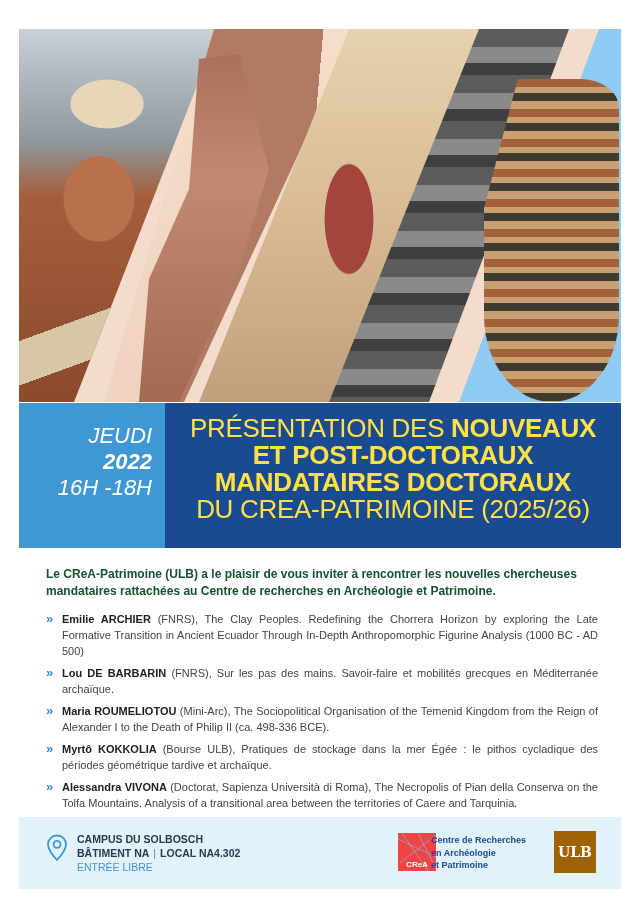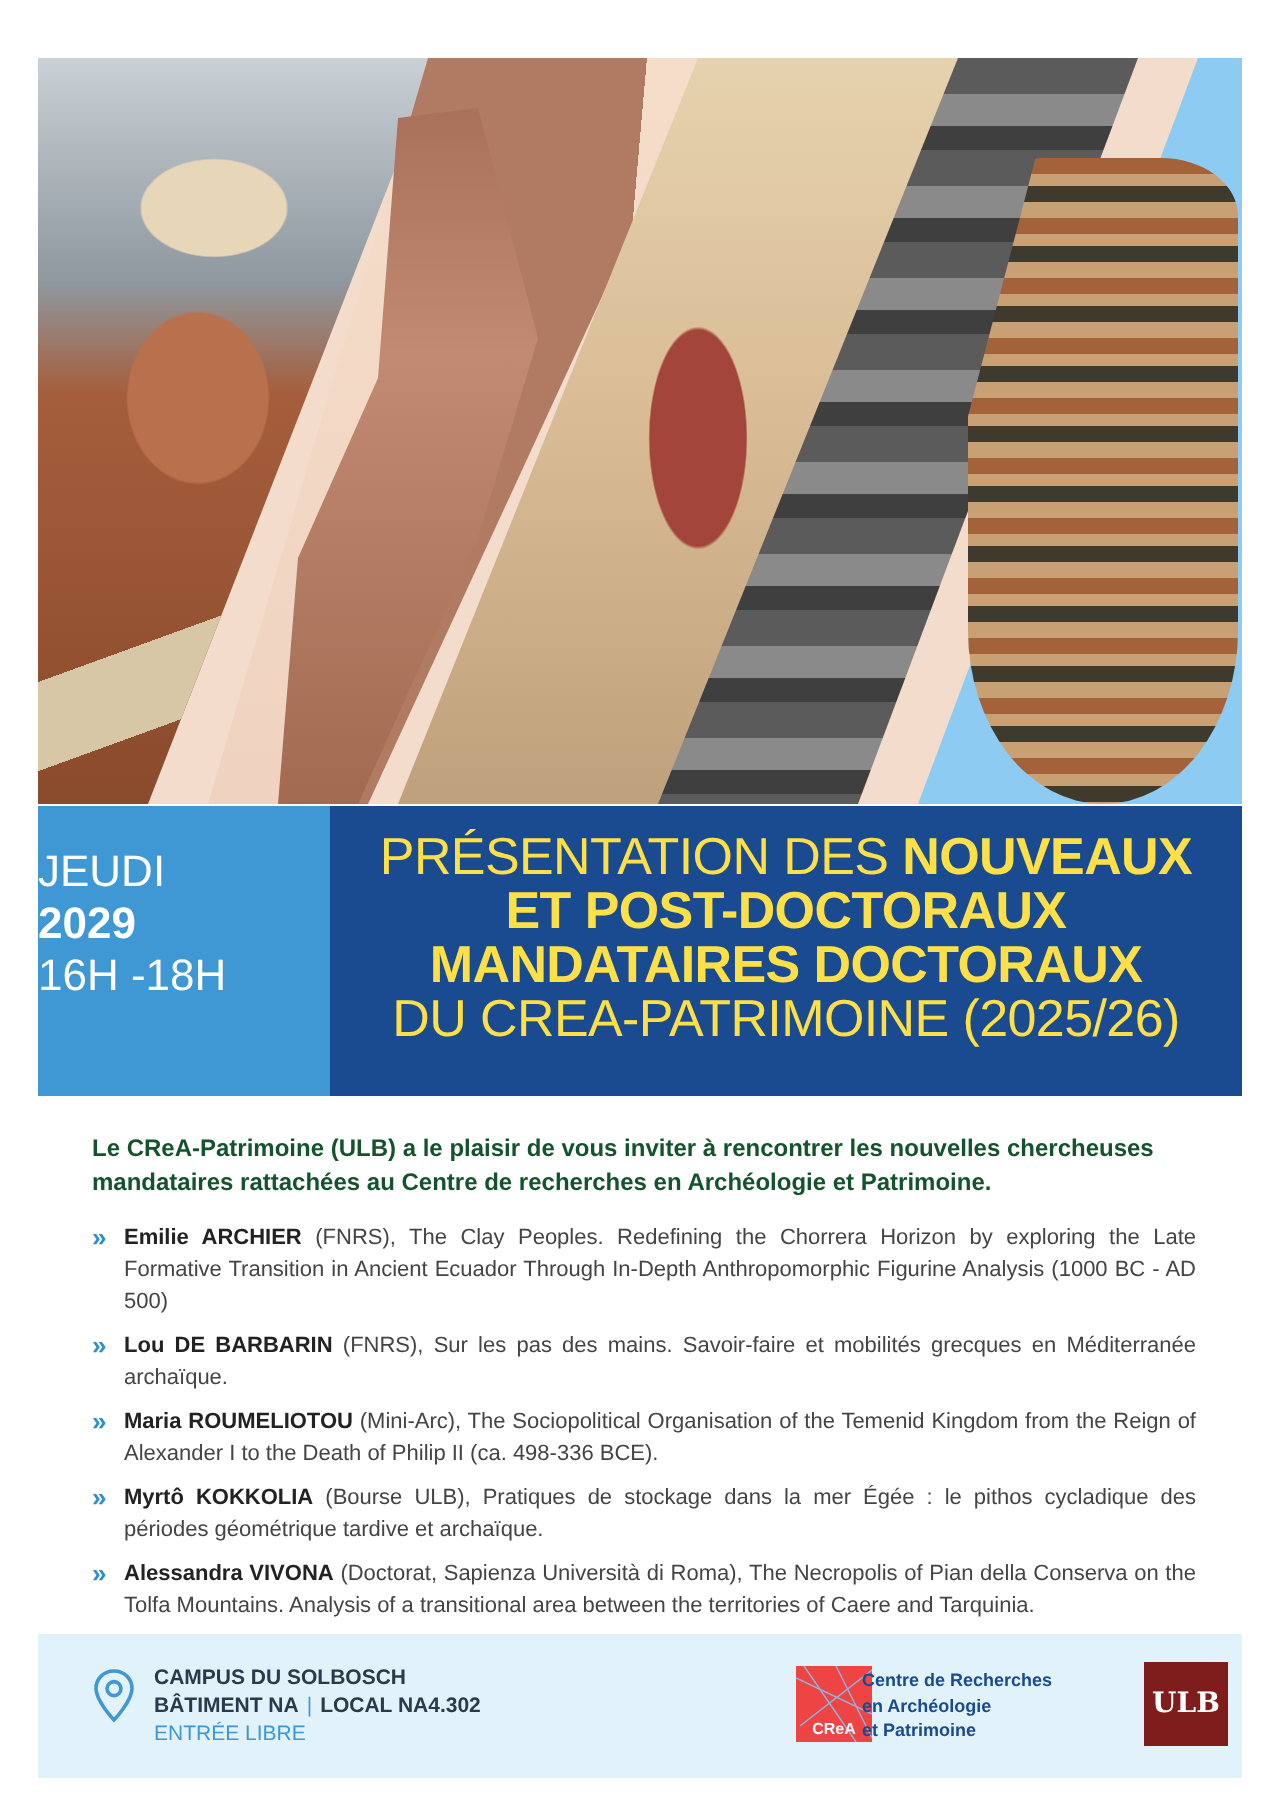--- a/index.html
+++ b/index.html
@@ -63,22 +63,22 @@
     }
     .vase-top {
       position: absolute; left: 500px; top: 60px; width: 95px; height: 140px;
       background: linear-gradient(180deg, #c7a27b 0%, #b48a5e 100%);
       border-radius: 20px 20px 0 0;
     }
 
     
     .band { position: absolute; left: 19px; top: 403px; width: 602px; height: 145px; display: flex; }
     .band-date {
-      width: 146px; background: #3f97d3; color: #fff; text-align: left;
-      padding: 20px 13px 0 0; font-size: 22px; line-height: 26px;
+      width: 146px; background: #3f97d3; color: #fff; text-align: right;
+      padding: 20px 13px 0 0; font-size: 22px; line-height: 26px; font-style: italic;
     }
     .band-date .light { font-weight: 300; }
     .band-date .bold { font-weight: 700; }
     .band-title {
       flex: 1; background: #1a4a90; color: #fde047; text-align: center;
       padding: 12px 8px 0 8px; font-size: 26px; line-height: 27px; letter-spacing: -0.3px;
     }
     .band-title .bold { font-weight: 700; }
     .band-title .light { font-weight: 400; }
 
@@ -104,21 +104,21 @@
     .loc-icon { position: absolute; left: 27px; top: 17px; width: 22px; height: 28px; }
     .loc { position: absolute; left: 58px; top: 15px; font-size: 10.5px; line-height: 14px; font-weight: 700; color: #2b3a4a; }
     .loc .sep { color: #3f97d3; font-weight: 400; padding: 0 4px; }
     .loc .free { color: #3f97d3; font-weight: 400; }
     .crea-logo {
       position: absolute; left: 379px; top: 16px; width: 38px; height: 38px; background: #ef4444; overflow: hidden;
     }
     .crea-logo .lbl { position: absolute; left: 0; bottom: 2px; width: 100%; text-align: center; color: #fff; font-size: 8px; font-weight: 700; }
     .crea-text { position: absolute; left: 412px; top: 17px; font-size: 9px; line-height: 12.5px; font-weight: 700; color: #1a4a90; }
     .ulb-logo {
-      position: absolute; left: 553px; top: 14px; width: 42px; height: 42px; background: #7f1d1d;
+      position: absolute; left: 535px; top: 14px; width: 42px; height: 42px; background: #a16207;
       color: #fff; font-family: "DejaVu Serif", serif; font-weight: 700; font-size: 14px;
       display: flex; align-items: center; justify-content: center;
     }
   </style>
 </head>
 <body>
 
 <div class="collage">
   <div class="panel p1"></div>
   <div class="panel p2"></div>
@@ -126,21 +126,21 @@
   <div class="panel p3"></div>
   <div class="panel p4"></div>
   <div class="panel p5"></div>
   <div class="vase-top"></div>
   <div class="vase"></div>
 </div>
 
 <div class="band">
   <div class="band-date">
     <div class="light">JEUDI</div>
-    <div class="bold">2029</div>
+    <div class="bold">2022</div>
     <div class="light">16H -18H</div>
   </div>
   <div class="band-title">
     <div><span class="light">PRÉSENTATION DES </span><span class="bold">NOUVEAUX</span></div>
     <div class="bold">ET POST-DOCTORAUX</div>
     <div class="bold">MANDATAIRES DOCTORAUX</div>
     <div class="light">DU CREA-PATRIMOINE (2025/26)</div>
   </div>
 </div>
 

